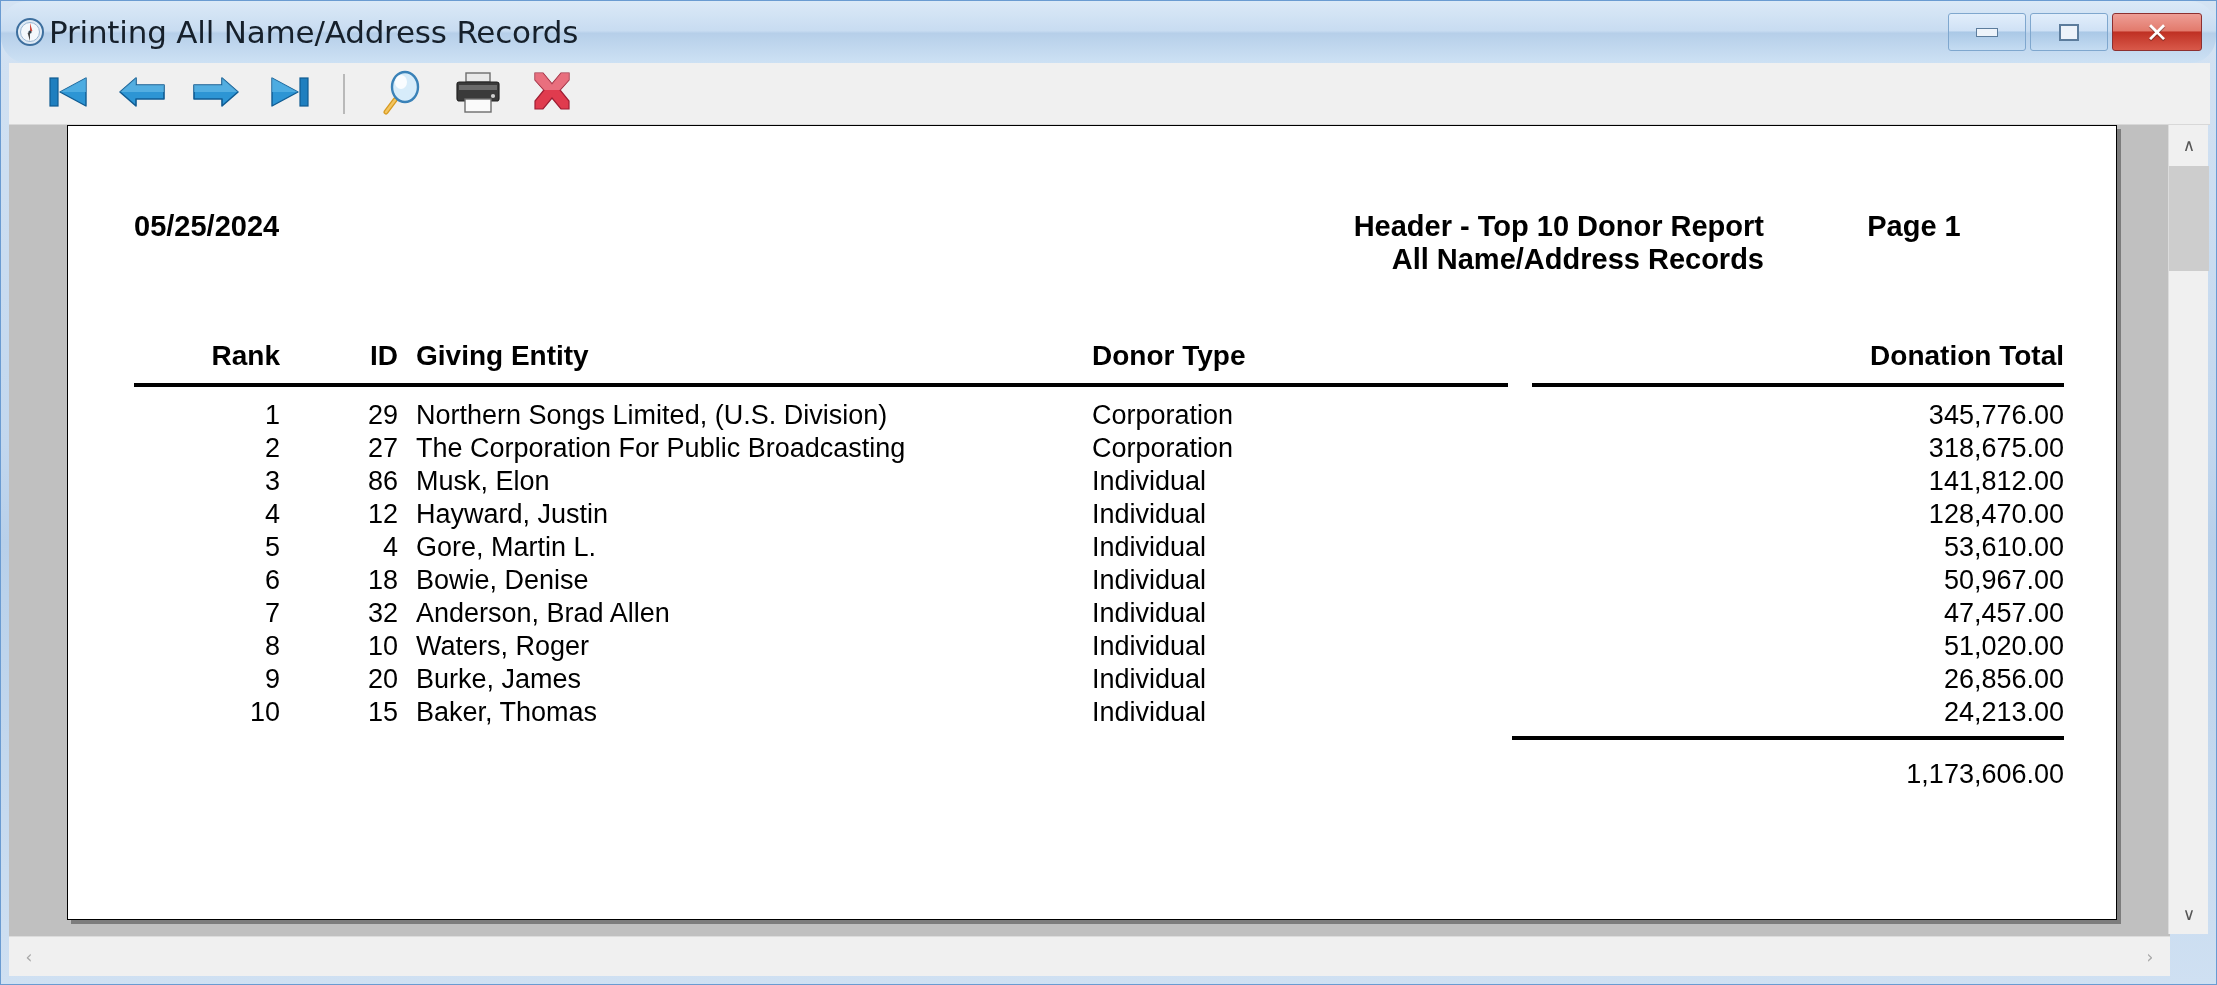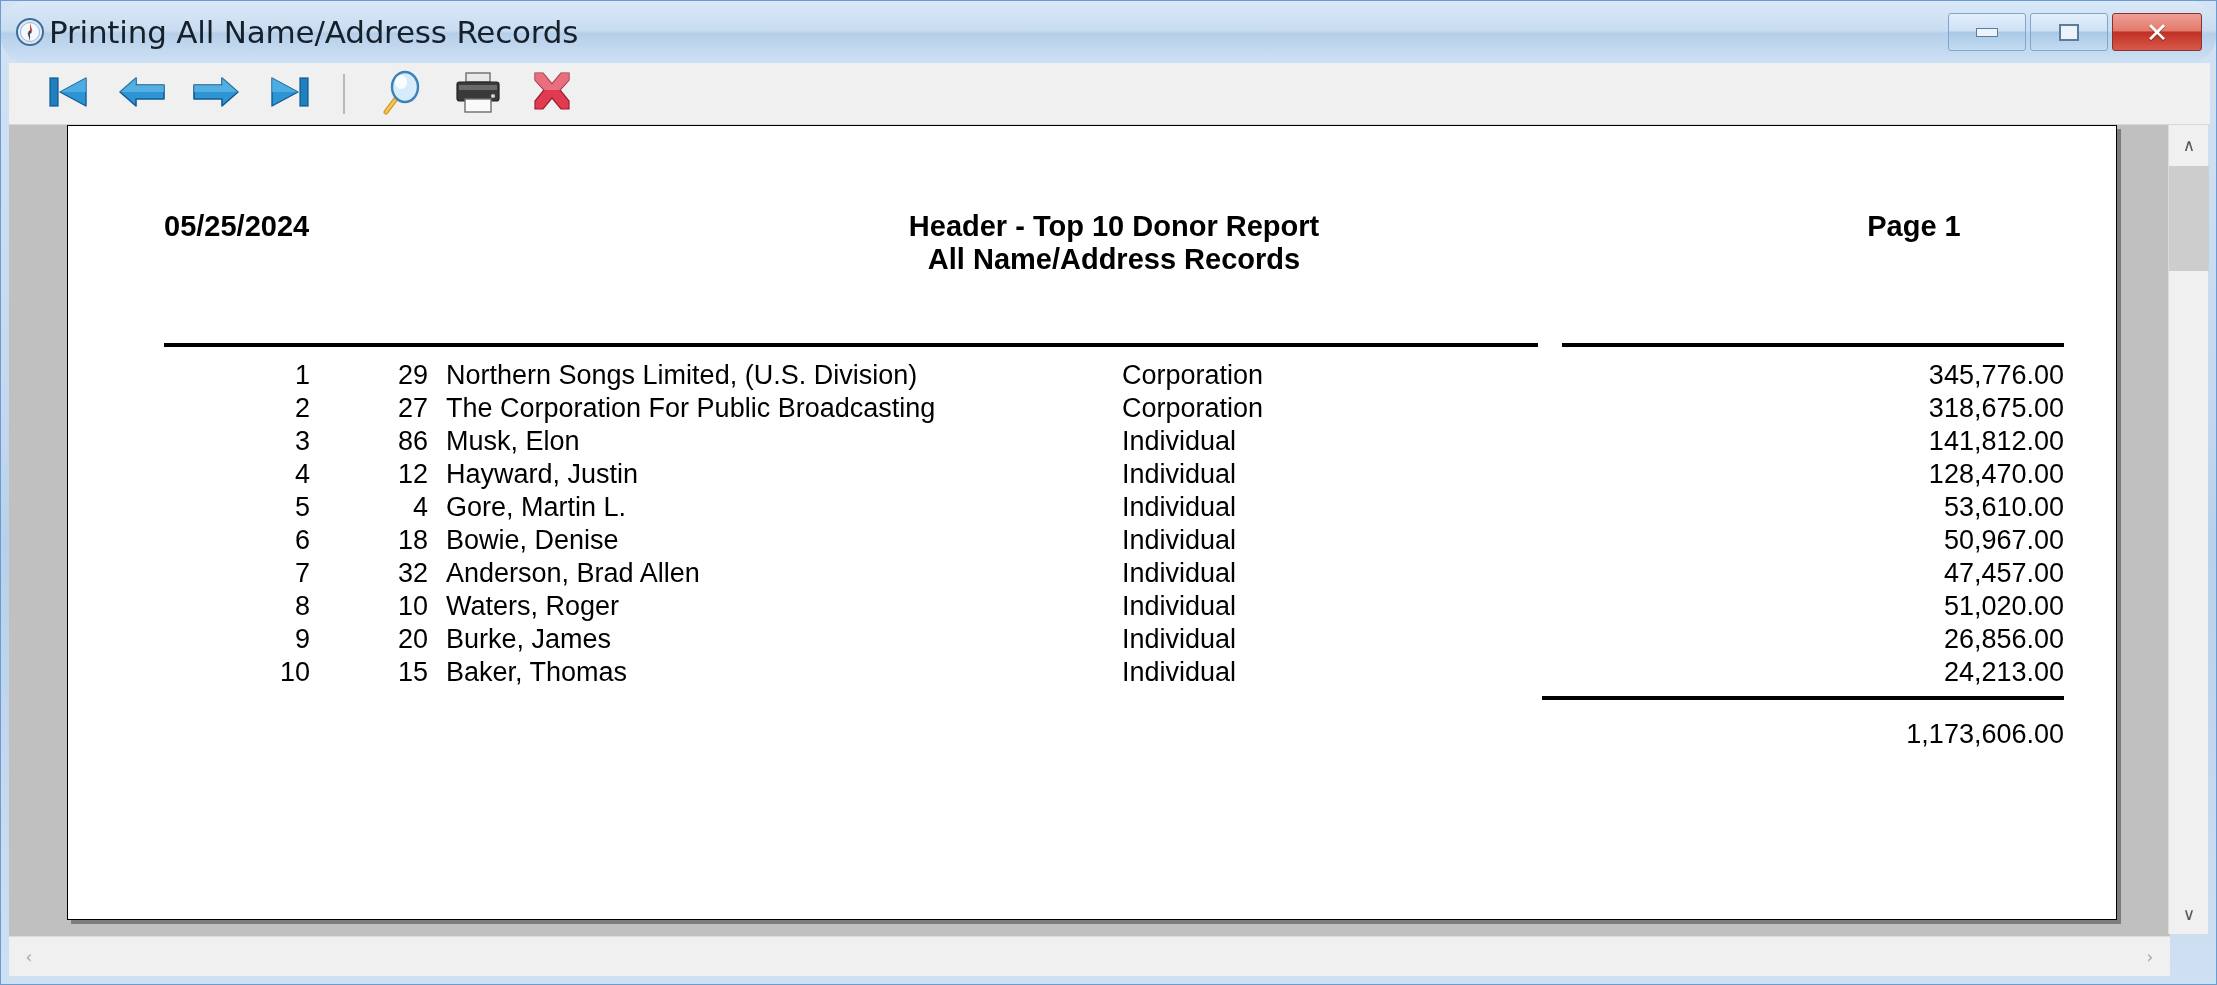--- a/index.html
+++ b/index.html
@@ -136,35 +136,35 @@
     height: 795px;
     background: #ffffff;
     border: 1px solid #000000;
     box-shadow: 4px 4px 0 rgba(0,0,0,0.35);
   }
 
   
   #report-inner {
     position: absolute;
     top: 84px;
-    left: 96px;
+    left: 66px;
     right: 52px;
     font-family: "Liberation Sans", sans-serif;
     color: #000;
   }
 
   #report-header-row {
     display: flex;
     align-items: flex-start;
     justify-content: space-between;
     font-size: 29px;
     font-weight: bold;
   }
   #report-date { width: 300px; text-align: left; white-space: nowrap; }
-  #report-title-block { flex: 1; text-align: center; line-height: 1.14; }
+  #report-title-block { flex: 1; text-align: right; line-height: 1.14; }
   #report-page-no { width: 300px; text-align: center; white-space: nowrap; }
 
   
   #report-table {
     margin-top: 64px;
     width: 100%;
     border-collapse: collapse;
     font-size: 27px;
   }
   #report-table th {
@@ -375,20 +375,28 @@
           <div id="report-date">05/25/2024</div>
           <div id="report-title-block">
             <div>Header - Top 10 Donor Report</div>
             <div>All Name/Address Records</div>
           </div>
           <div id="report-page-no">Page 1</div>
         </div>
 
         <table id="report-table">
           <thead>
+            <tr>
+              <th class="col-rank">Rank</th>
+              <th class="col-id">ID</th>
+              <th class="col-name">Giving Entity</th>
+              <th class="col-type">Donor Type</th>
+              <th class="col-spacer"></th>
+              <th class="col-total">Donation Total</th>
+            </tr>
             <tr class="hdr-rule">
               <th class="col-rank">
                   <div class="rule"></div>
                 </th>
               <th class="col-id">
                   <div class="rule"></div>
                 </th>
               <th class="col-name">
                   <div class="rule"></div>
                 </th>

